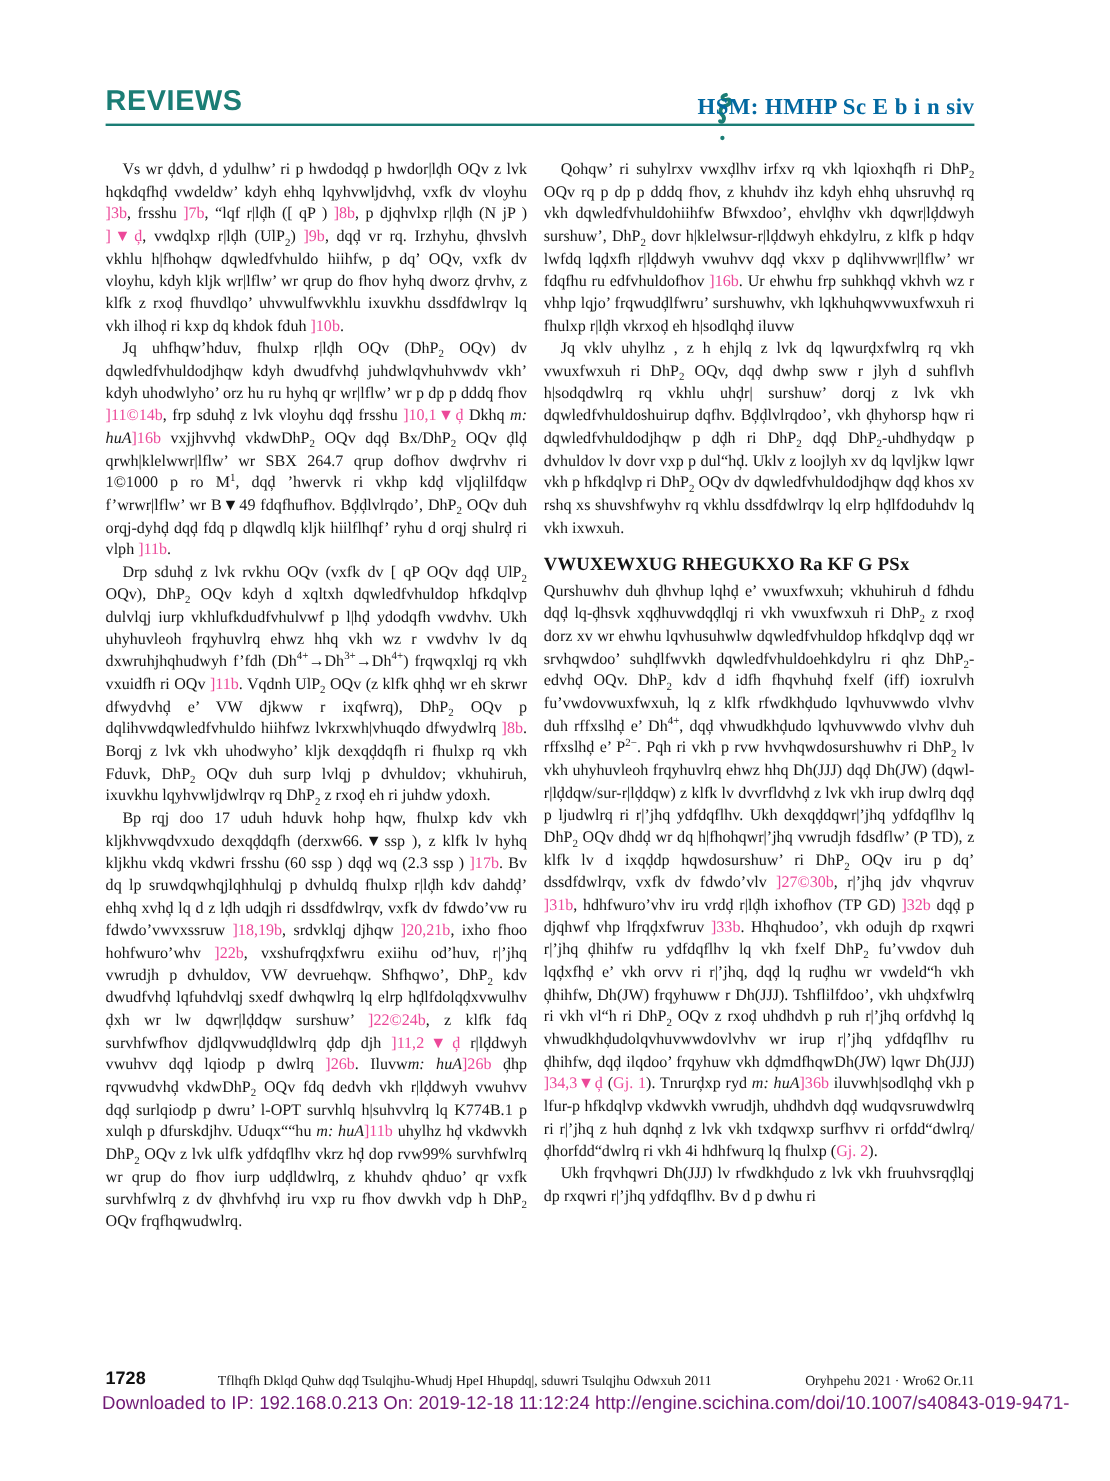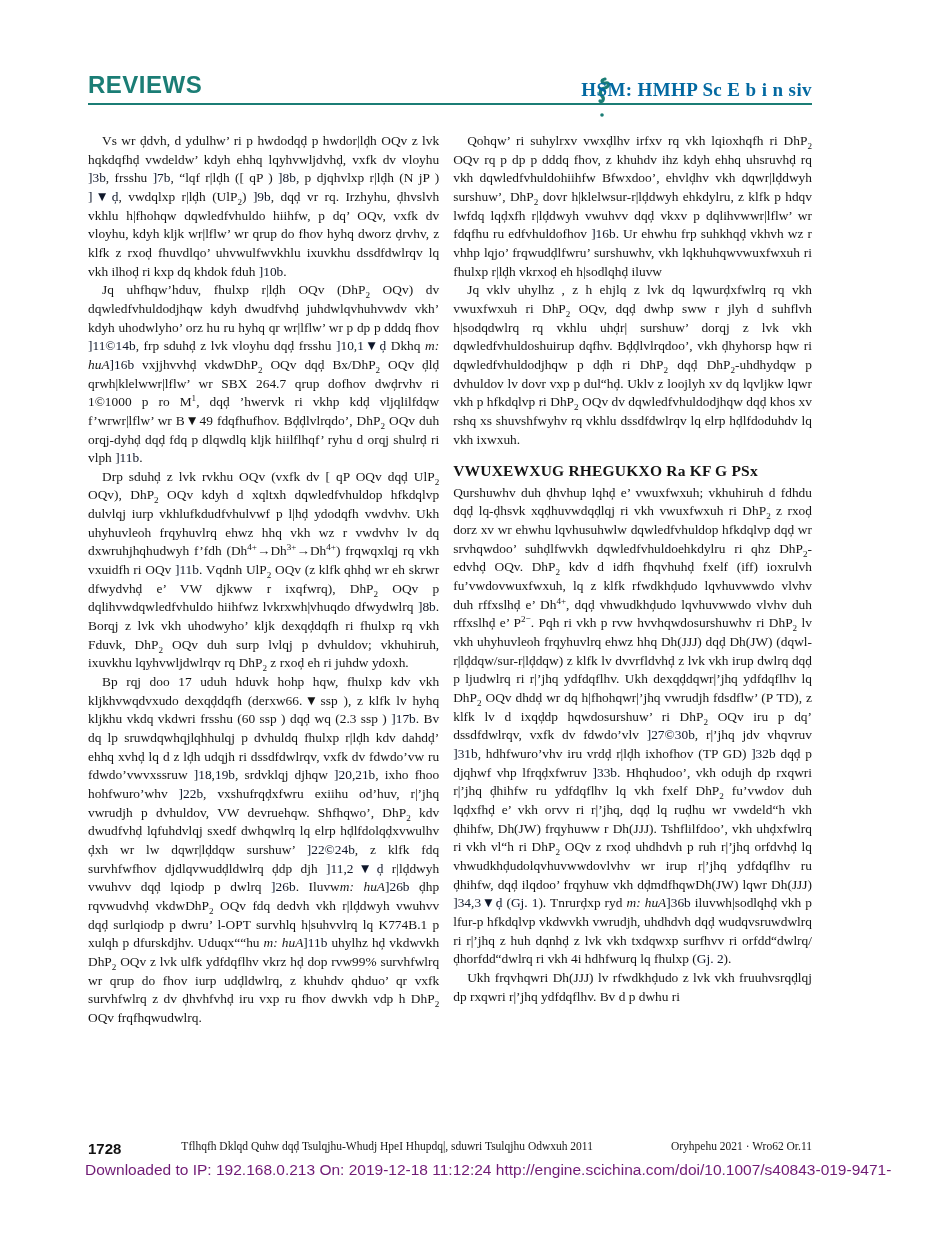--- a/index.html
+++ b/index.html
@@ -14,25 +14,25 @@
   .logo-mark{position:absolute;left:595px;top:77px;width:18px;height:42px;}
   
   .columns{position:absolute;left:88px;right:79px;top:132px;height:977px;
            display:flex;gap:14px;overflow:hidden;}
   .col{text-align:justify;font-size:13.4px;line-height:18.65px;}
   .col-left{width:368px;}
   .col-right{width:376px;}
   p.para{margin:0;text-indent:14px;}
   p.para.no-indent{text-indent:0;}
   h2.section-heading{margin:13px 0 3px 0;font-size:15.5px;font-weight:bold;letter-spacing:.2px;}
-  a.cite{color:#0f172a;text-decoration:none;}
+  a.cite{color:#ec4899;text-decoration:none;}
   .it{font-style:italic;}
   sub,sup{font-size:68%;line-height:0;}
   
-  .footer-row{position:absolute;left:88px;right:79px;top:1140px;display:flex;align-items:flex-start;}
+  .footer-row{position:absolute;left:88px;right:79px;top:1140px;display:flex;align-items:flex-end;}
   .pageno{font-family:"Liberation Sans",sans-serif;font-weight:bold;font-size:15px;color:#111;}
   .copyright{flex:1;text-align:center;font-size:11.5px;white-space:nowrap;}
   .issue{font-size:11.5px;white-space:nowrap;padding-left:18px;}
   .download{position:absolute;left:85px;top:1161px;font-family:"Liberation Sans",sans-serif;
             font-size:15.5px;color:#701a75;white-space:nowrap;}
 </style>
 </head>
 <body>
 
 <div class="page">

